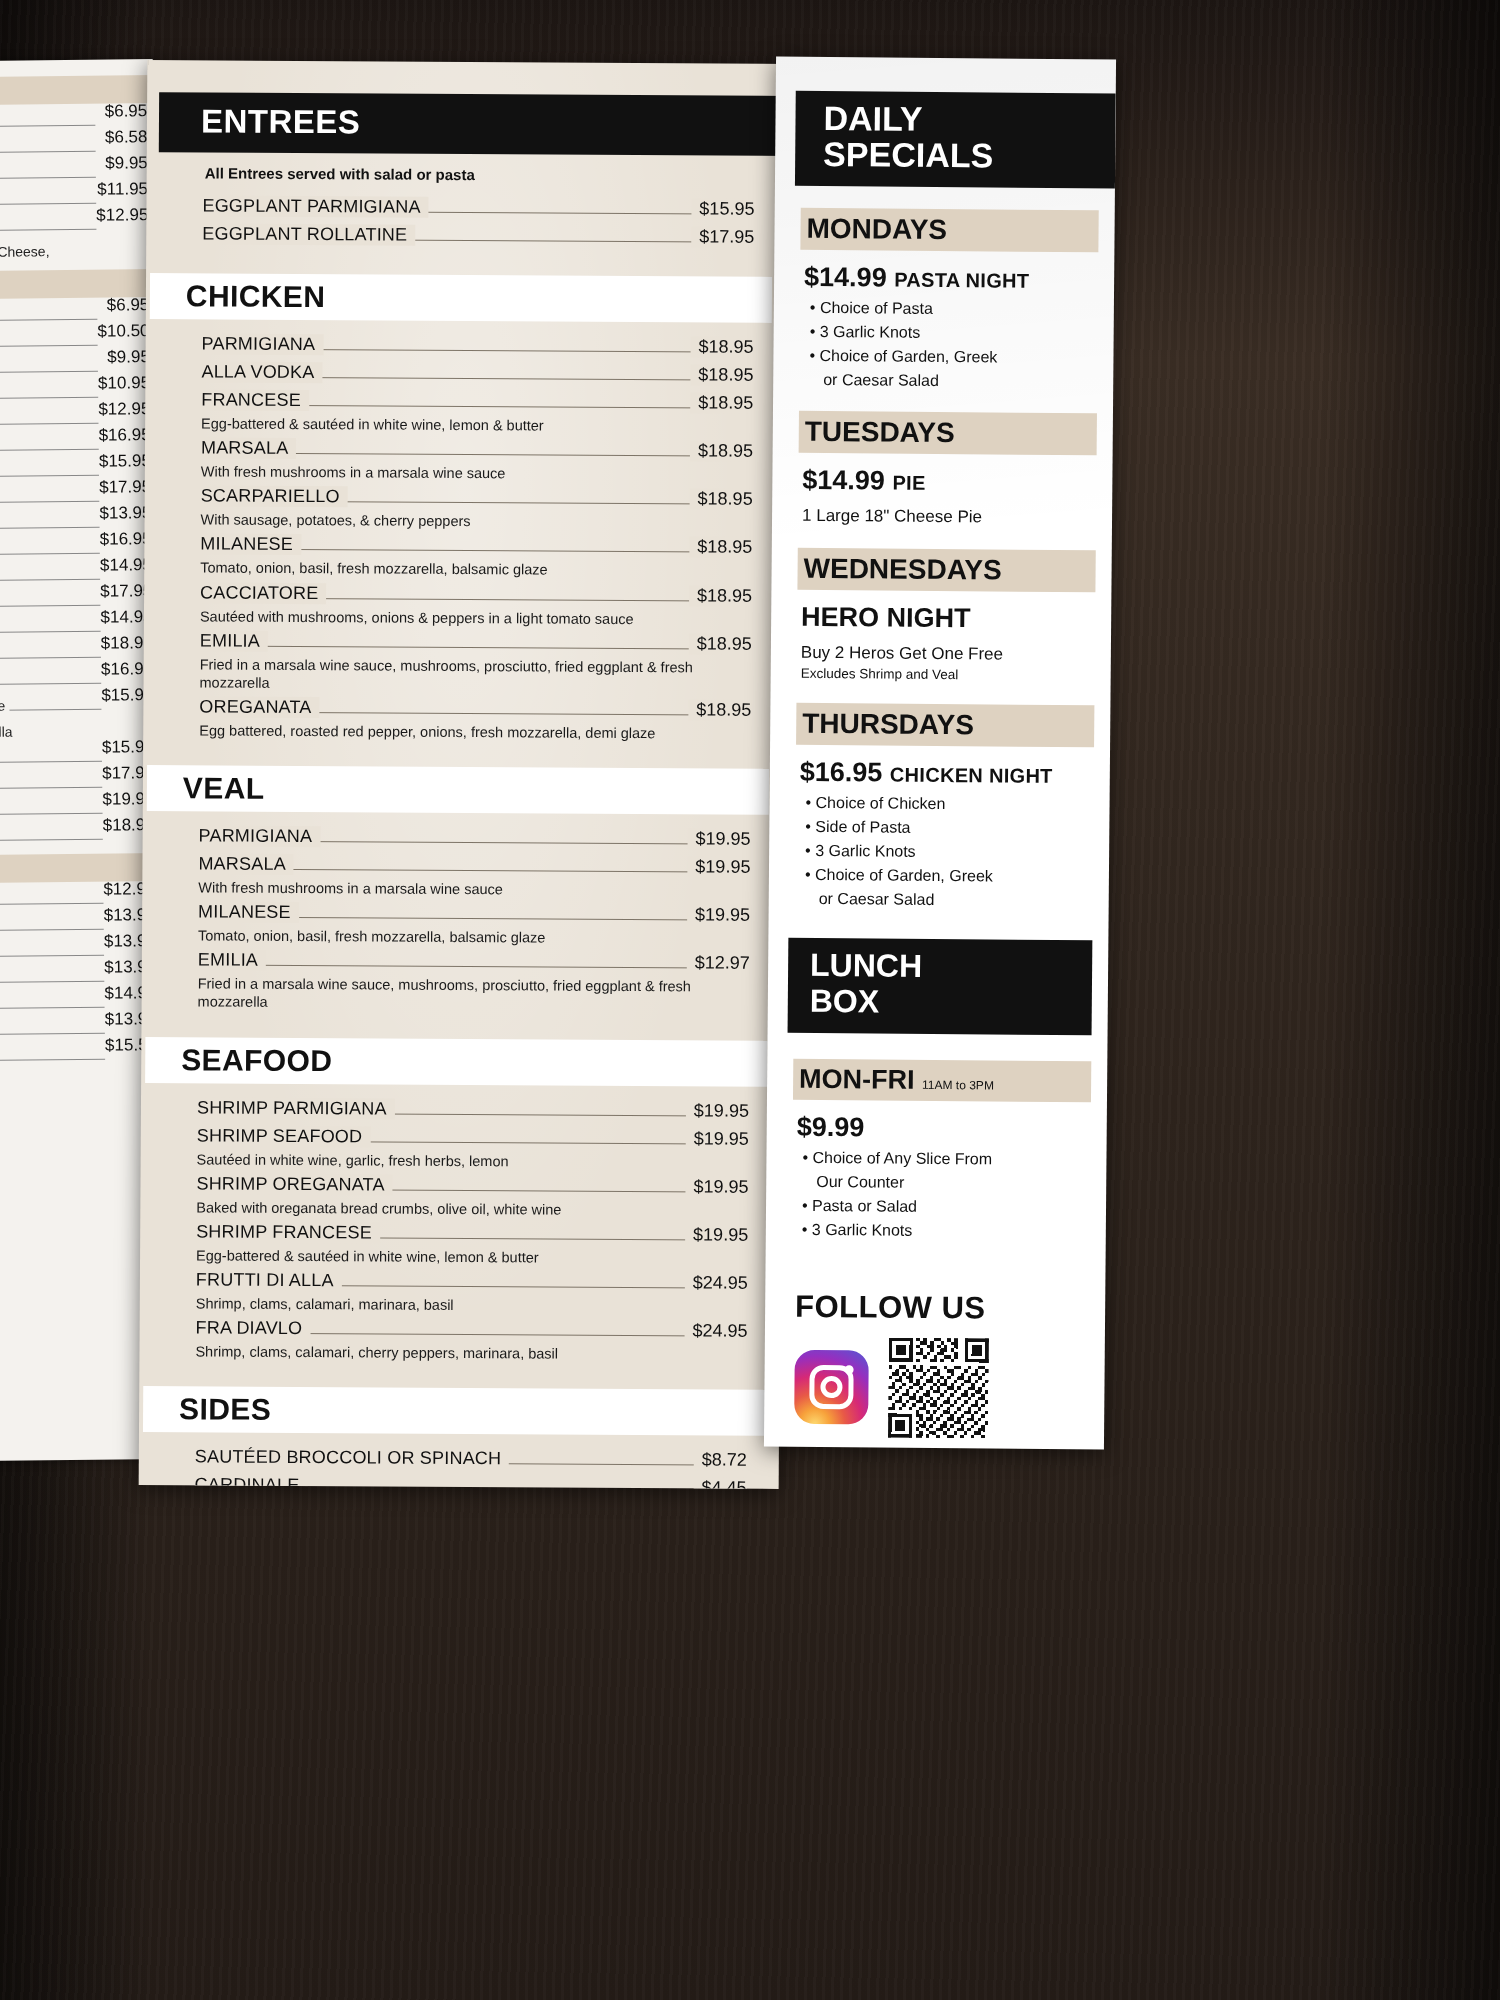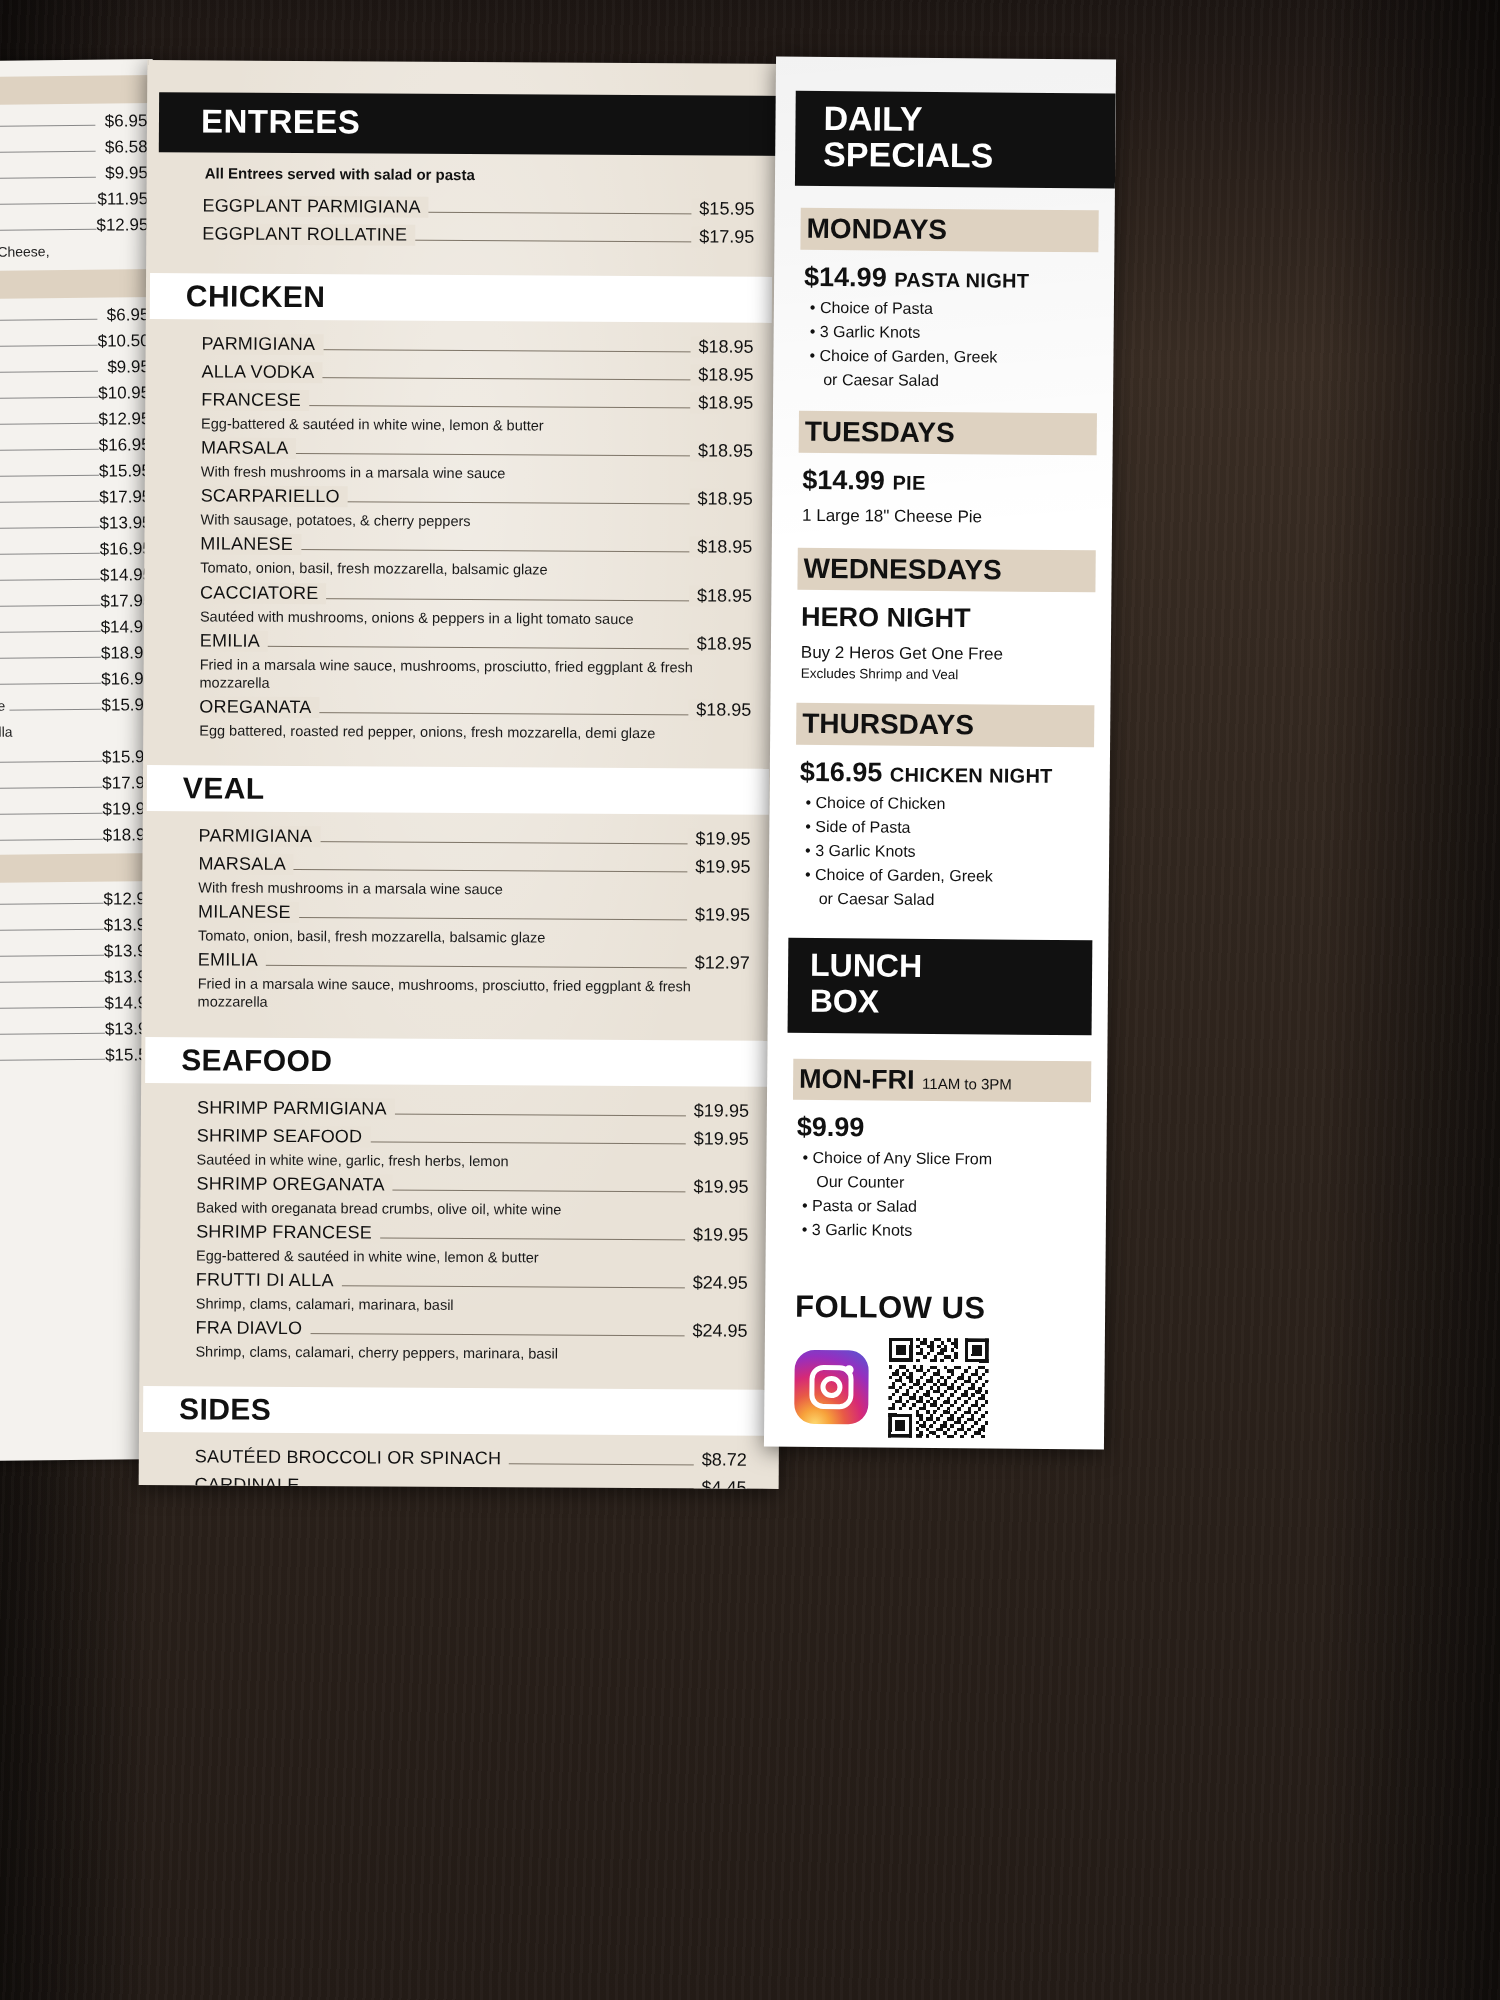--- a/index.html
+++ b/index.html
@@ -43,21 +43,21 @@
     height:26px;
     font-size:17px;
     color:#111;
     padding-right:8px;
   }
   .lp-row .ln{
     position:absolute; left:0; right:58px; bottom:8px;
     border-bottom:1px solid #888;
   }
   .lp-row .pr{
-    position:absolute; right:6px; bottom:2px;
+    position:absolute; right:6px; bottom:12px;
     font-weight:400;
   }
   .lp-note{ font-size:14px; color:#222; padding:4px 4px; }
 
   
   .menu{
     position:absolute;
     left:143px; top:62px;
     width:640px; height:1425px;
     background:#e9e2d7;
@@ -163,21 +163,21 @@
     margin:30px -10px 0 -6px;
     padding:10px 0 14px 22px;
     font-size:32px; font-weight:700; line-height:1.1;
   }
   .sp-monfri{
     background:#ded2c1;
     margin:26px -10px 0 0;
     padding:5px 0 5px 6px;
     font-size:27px; font-weight:700; color:#111;
   }
-  .sp-monfri .hours{ font-size:15px; font-weight:400; }
+  .sp-monfri .hours{ font-size:12px; font-weight:400; }
   .follow{
     font-size:31px; font-weight:700; color:#111;
     margin:50px 0 0 4px; letter-spacing:.5px;
   }
   .social-row{ display:flex; align-items:center; gap:20px; margin:12px 0 0 4px;}
   .ig{
     width:74px; height:74px; border-radius:20px;
     background:
       radial-gradient(circle at 28% 100%, #fdd86f 0%, #f7a23b 16%, #e85a46 33%, #d62976 52%, #962fbf 74%, #4f5bd5 100%);
     display:flex; align-items:center; justify-content:center;

